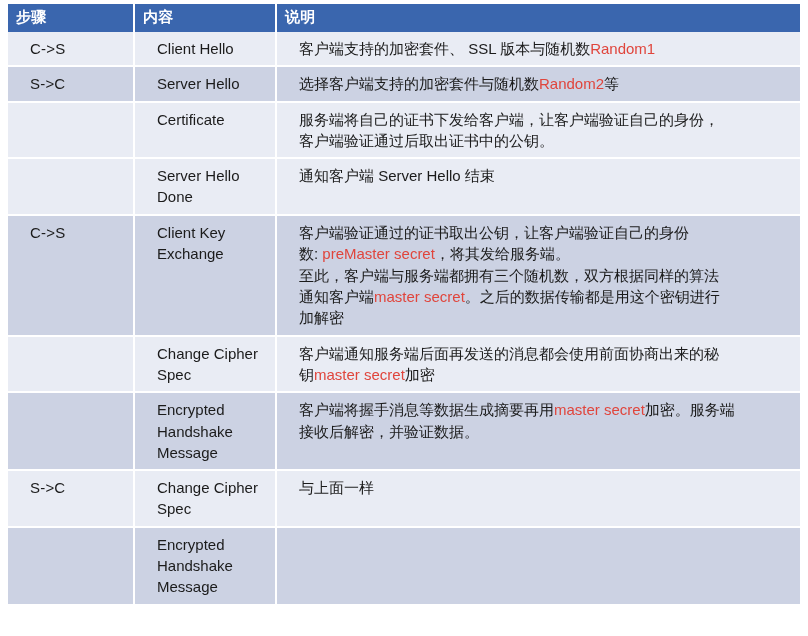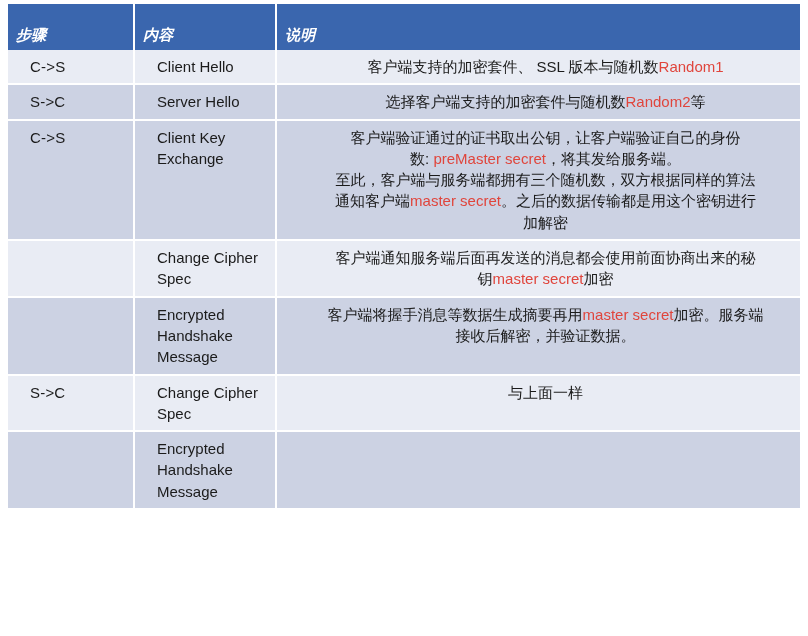--- a/index.html
+++ b/index.html
@@ -37,46 +37,45 @@
   col.c-step   { width: 127px; }
   col.c-cont   { width: 142px; }
   col.c-desc   { width: 523px; }
 
   thead th {
     background: #3a66ae;
     color: #ffffff;
     font-weight: bold;
     font-size: 15px;
     text-align: left;
-    padding: 22px 8px 5px 8px;
+    padding: 4px 8px 5px 8px;
     height: 24px;
     vertical-align: middle;
     border-right: 2px solid #ffffff;
     letter-spacing: 0.3px;
-    font-style: italic;
   }
   thead th:last-child { border-right: none; }
 
   tbody td {
     vertical-align: top;
     padding: 6px 8px 6px 22px;
     font-size: 15px;
     line-height: 1.42;
     color: #1b1b1b;
     border-right: 2px solid #ffffff;
     border-bottom: 2px solid #ffffff;
   }
   tbody td:last-child { border-right: none; }
 
   tbody tr.band-dark td { background: #ccd2e3; }
   tbody tr.band-light td { background: #e9ecf4; }
 
   td.step-cell { font-size: 15px; letter-spacing: 0.2px; white-space: nowrap; }
   td.content-cell { font-size: 15px; }
-  td.desc-cell { font-size: 15px; text-align: center; }
+  td.desc-cell { font-size: 15px; }
 
   .hl-red { color: #e0453c; }
   .hl-green { color: #4e6b3c; }
   .small-note { font-size: 15px; }
 
   .line { display: block; }
 </style>
 </head>
 <body>
 
@@ -101,20 +100,35 @@
             <td class="content-cell">Client Hello</td>
             <td class="desc-cell">
               <span class="line"><span>客户端支持的加密套件、 SSL 版本与随机数</span><span class="hl-red">Random1</span></span>
             </td>
           </tr>
           <tr class="band-dark" style="height: 35px;">
             <td class="step-cell">S-&gt;C</td>
             <td class="content-cell">Server Hello</td>
             <td class="desc-cell">
               <span class="line"><span>选择客户端支持的加密套件与随机数</span><span class="hl-red">Random2</span><span>等</span></span>
+            </td>
+          </tr>
+          <tr class="band-light" style="height: 55px;">
+            <td class="step-cell"></td>
+            <td class="content-cell">Certificate</td>
+            <td class="desc-cell">
+              <span class="line"><span>服务端将自己的证书下发给客户端，让客户端验证自己的身份，</span></span>
+              <span class="line"><span>客户端验证通过后取出证书中的公钥。</span></span>
+            </td>
+          </tr>
+          <tr class="band-light" style="height: 57px;">
+            <td class="step-cell"></td>
+            <td class="content-cell">Server Hello Done</td>
+            <td class="desc-cell">
+              <span class="line"><span>通知客户端 Server Hello 结束</span></span>
             </td>
           </tr>
           <tr class="band-dark" style="height: 110px;">
             <td class="step-cell">C-&gt;S</td>
             <td class="content-cell">Client Key Exchange</td>
             <td class="desc-cell">
               <span class="line"><span>客户端验证通过的证书取出公钥，让客户端验证自己的身份</span></span>
               <span class="line"><span>数: </span><span class="hl-red">preMaster secret</span><span>，将其发给服务端。</span></span>
               <span class="line"><span>至此，客户端与服务端都拥有三个随机数，双方根据同样的算法</span></span>
               <span class="line"><span>通知客户端</span><span class="hl-red">master secret</span><span>。之后的数据传输都是用这个密钥进行</span></span>

